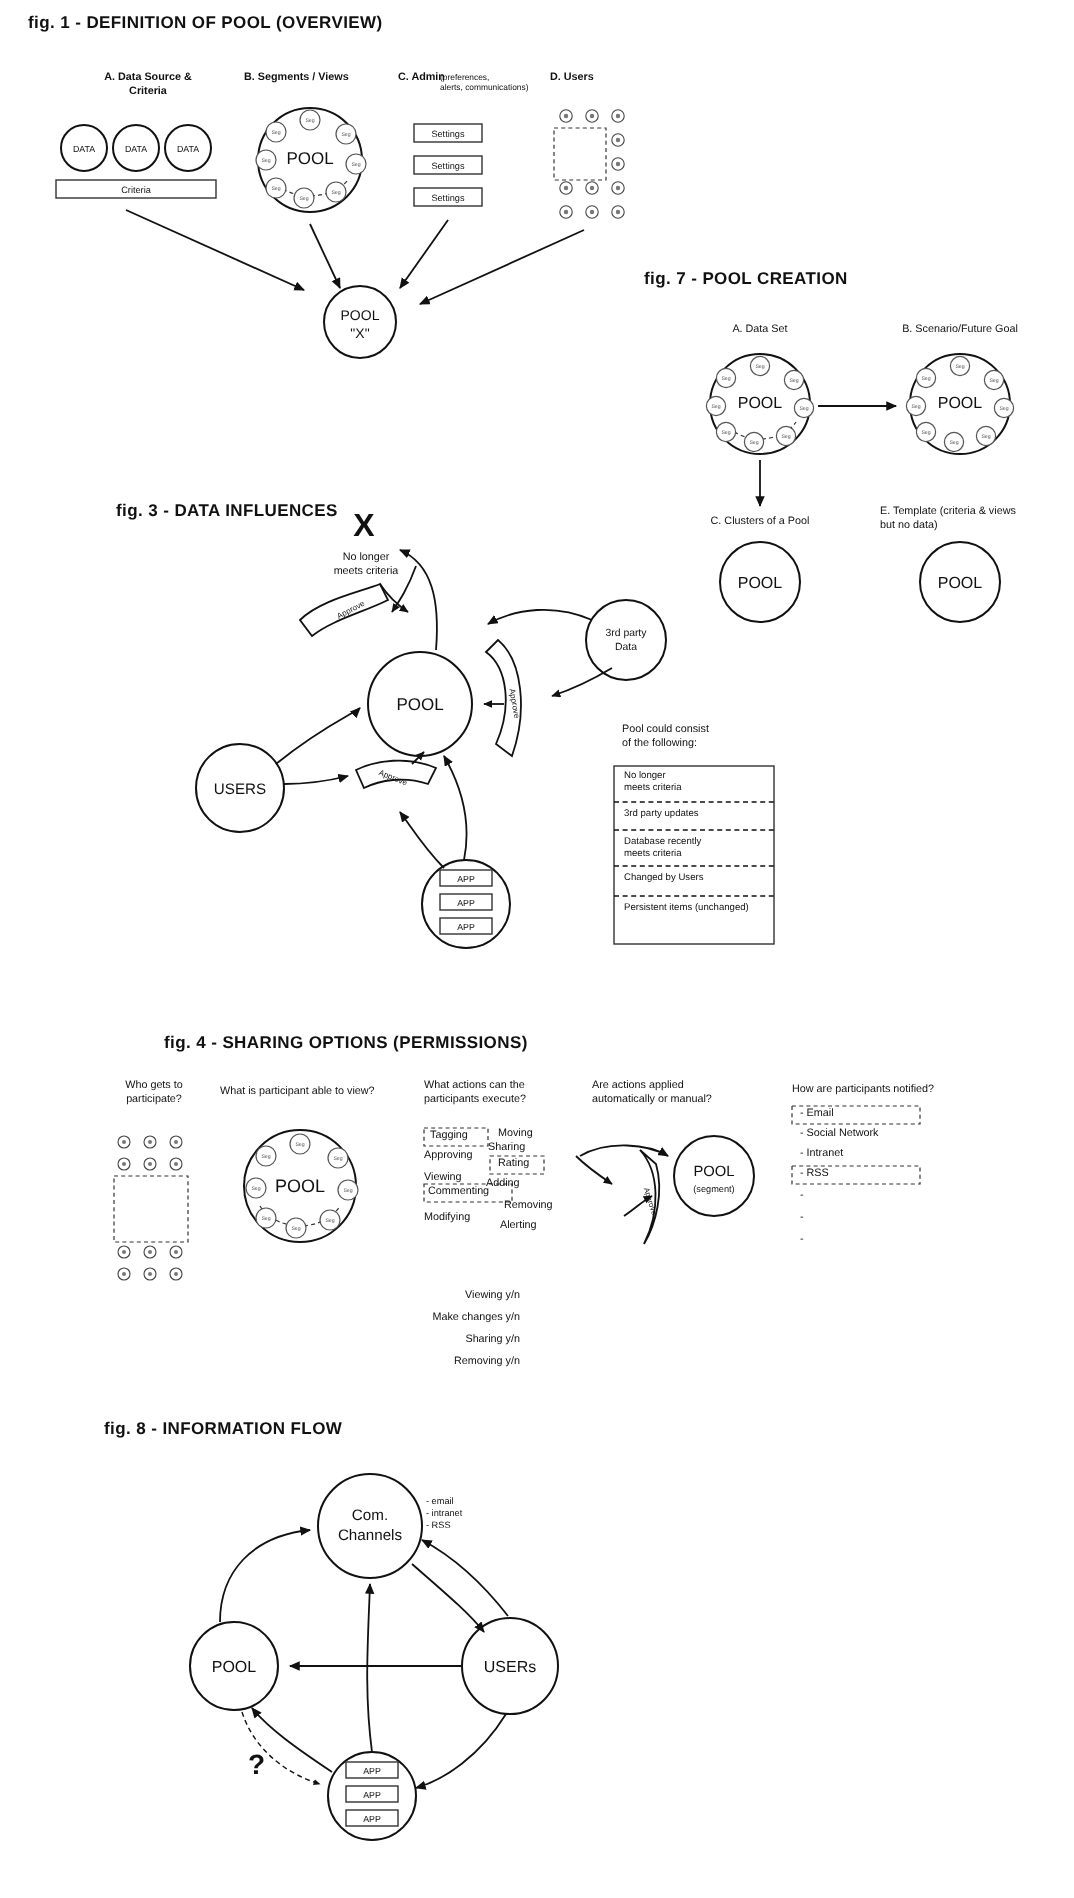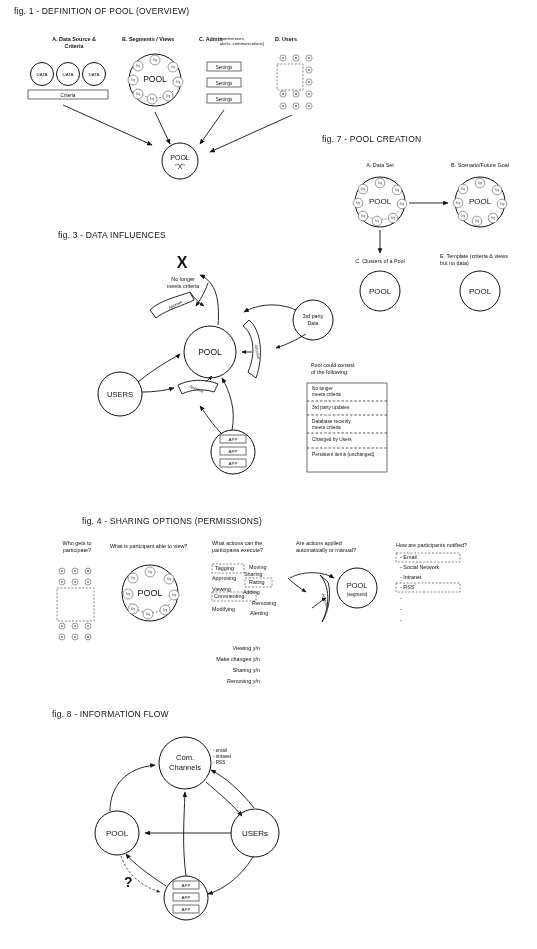--- a/index.html
+++ b/index.html
@@ -2,21 +2,21 @@
 <html><head>
 <meta charset="utf-8">
 <style>
   html,body{margin:0;padding:0;background:#ffffff;}
   body{
     width:537px;height:949px;position:relative;overflow:hidden;
     font-family:"Liberation Sans","DejaVu Sans",sans-serif;
     color:#1a1a1a;
   }
   .fig-title{
-    position:absolute;font-size:8.5px;font-weight:normal;letter-spacing:.2px;
+    position:absolute;font-size:8.5px;font-weight:bold;letter-spacing:.2px;
     white-space:nowrap;color:#111;
   }
   .lbl{position:absolute;font-size:5.4px;line-height:1.35;color:#111;white-space:pre-line;}
   .lbl.b{font-weight:bold;}
   .lbl.c{text-align:center;}
   .lbl.r{text-align:right;}
   .tiny{font-size:4.2px;line-height:1.3;}
   svg{position:absolute;left:0;top:0;overflow:visible;}
   .stroke{fill:none;stroke:#111;stroke-width:.9;}
   .node{fill:#fff;stroke:#111;stroke-width:1;}
@@ -381,21 +381,21 @@
   </g>
 </svg>
 
 <div class="fig-title" style="left:322px;top:134px;">fig. 7 - POOL CREATION</div>
 <div class="lbl c" style="left:340px;top:162px;width:80px;">A. Data Set</div>
 <div class="lbl c" style="left:432px;top:162px;width:96px;">B. Scenario/Future Goal</div>
 <div class="lbl c" style="left:336px;top:258px;width:88px;">C. Clusters of a Pool</div>
 <div class="lbl" style="left:440px;top:253px;width:96px;">E. Template (criteria &amp; views
 but no data)</div>
 
-<div class="fig-title" style="left:58px;top:230px;">fig. 3 - DATA INFLUENCES</div>
+<div class="fig-title" style="left:58px;top:250px;">fig. 3 - DATA INFLUENCES</div>
 <div class="lbl c" style="left:148px;top:276px;width:70px;">No longer
 meets criteria</div>
 <div class="lbl" style="left:311px;top:362px;width:80px;">Pool could consist
 of the following:</div>
 <div class="lbl" style="left:312px;top:386px;width:74px;font-size:4.8px;">No longer
 meets criteria</div>
 <div class="lbl" style="left:312px;top:405px;width:74px;font-size:4.8px;">3rd party updates</div>
 <div class="lbl" style="left:312px;top:419px;width:74px;font-size:4.8px;">Database recently
 meets criteria</div>
 <div class="lbl" style="left:312px;top:437px;width:74px;font-size:4.8px;">Changed by Users</div>

